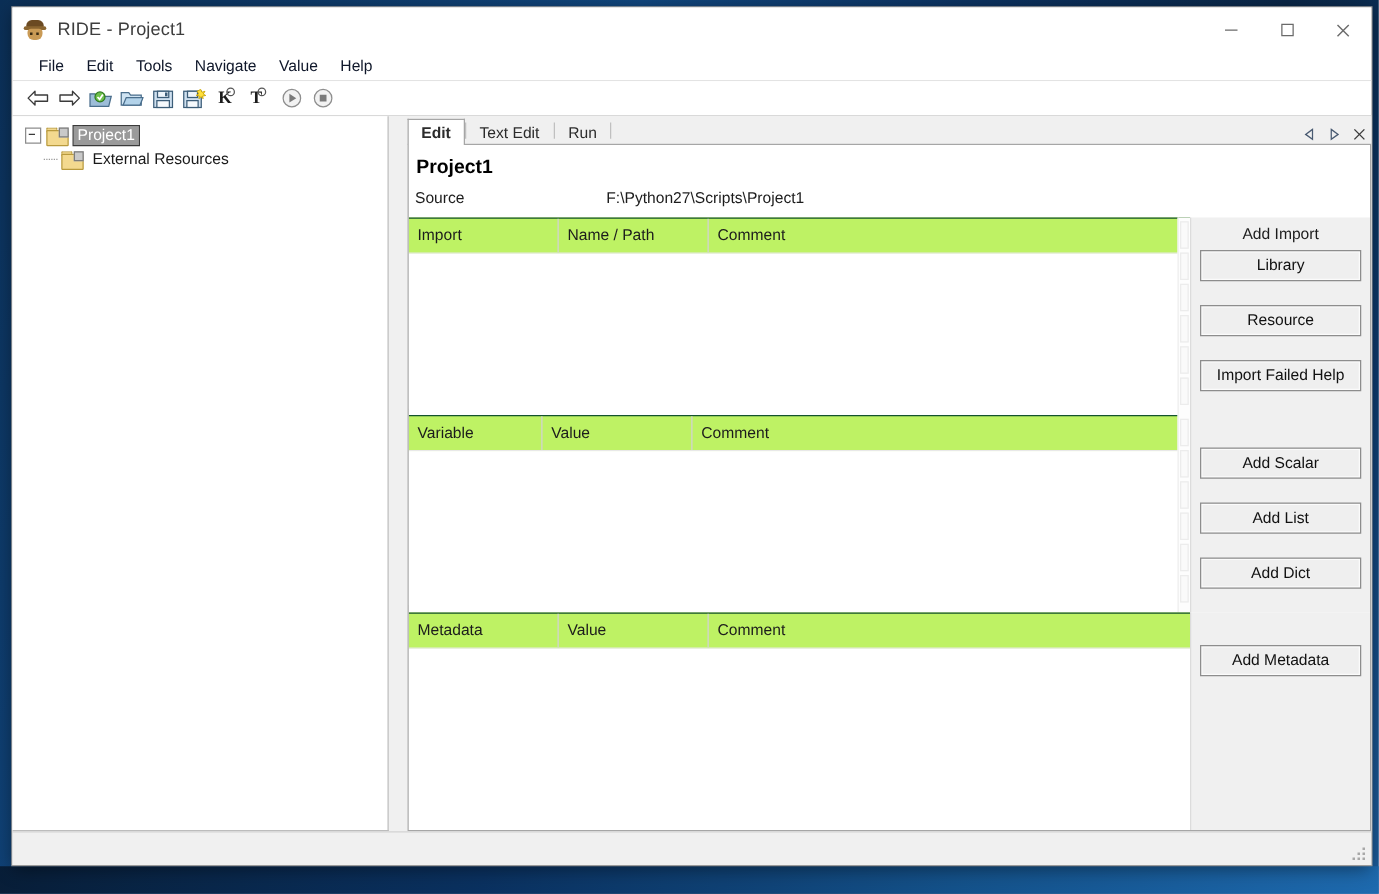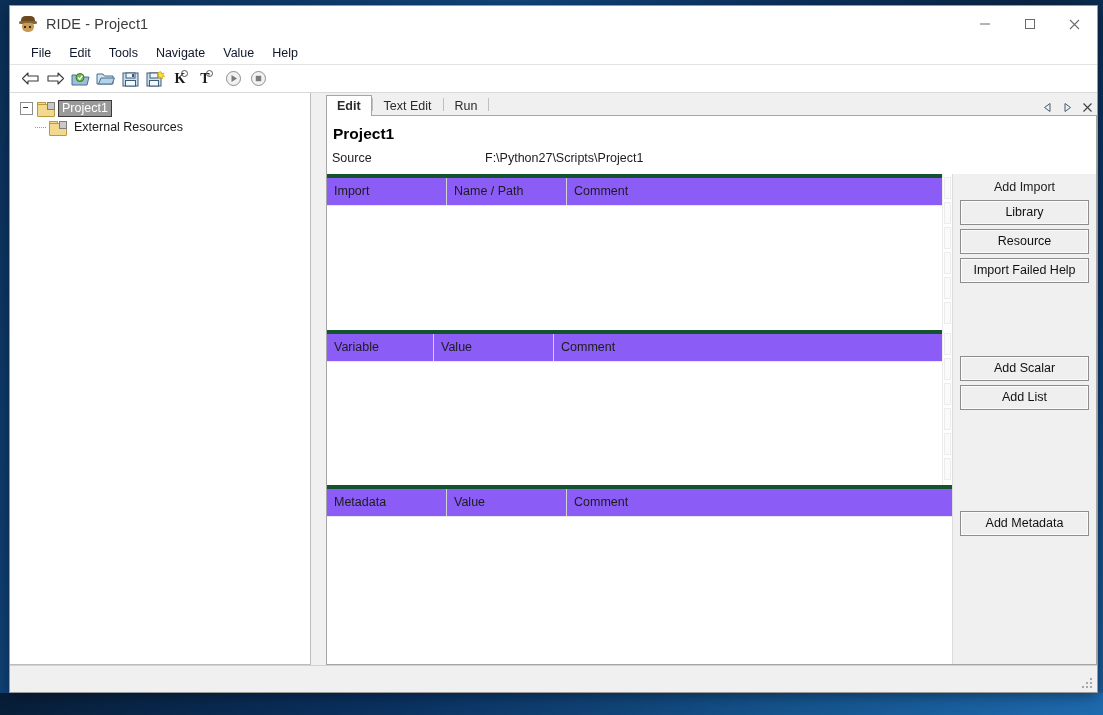--- a/index.html
+++ b/index.html
@@ -353,23 +353,23 @@
   #settings-rule {
     flex: 1 1 auto;
     height: 1px;
     background: #c8c8c8;
     margin-left: 4px;
   }
   .grid-header {
     display: flex;
     height: 27px;
     align-items: center;
-    border-top: 4px solid #14532d;
+    border-top: 1px solid #14532d;
     border-bottom: 1px solid #e8e8e8;
-    background: #8b5cf6;
+    background: #bef264;
     justify-content: flex-end;
   }
   .gh-cell {
     font-size: 12.5px;
     color: #1c1c1c;
     padding-left: 7px;
     box-sizing: border-box;
     border-right: 1px solid #d2d2d2;
     height: 27px;
     line-height: 26px;
@@ -411,21 +411,21 @@
     width: 100%;
     box-sizing: border-box;
     font-size: 12.5px;
     color: #111;
     background: #efefef;
     border: 1px solid #8d8d8d;
     box-shadow: inset 0 0 0 1px #fbfbfb;
     text-align: center;
     line-height: 20px;
     padding: 1px 0 2px 0;
-    margin-bottom: 4px;
+    margin-bottom: 19px;
     font-family: "Liberation Sans", sans-serif;
   }
 
   
   .mini-scroll {
     position: absolute;
     right: 0; top: 0; bottom: 0;
     width: 9px;
     background: #fdfdfd;
     border-left: 1px solid #ededed;
@@ -686,20 +686,21 @@
                 <i></i>
                 <i></i>
                 <i></i>
                 <i></i>
             </div>
           </div>
           <div class="side-panel">
             <div class="side-title"></div>
             <div class="side-btn">Add Scalar</div>
             <div class="side-btn">Add List</div>
+            <div class="side-btn">Add Dict</div>
           </div>
         </div>
 
         <div class="grid-and-side" style="flex:1 1 auto; min-height:0">
           <div class="grid-left">
             <div class="grid-header">
               <div class="gh-cell" style="width:120px">Metadata</div>
               <div class="gh-cell" style="width:120px">Value</div>
               <div class="gh-cell last">Comment</div>
             </div>

